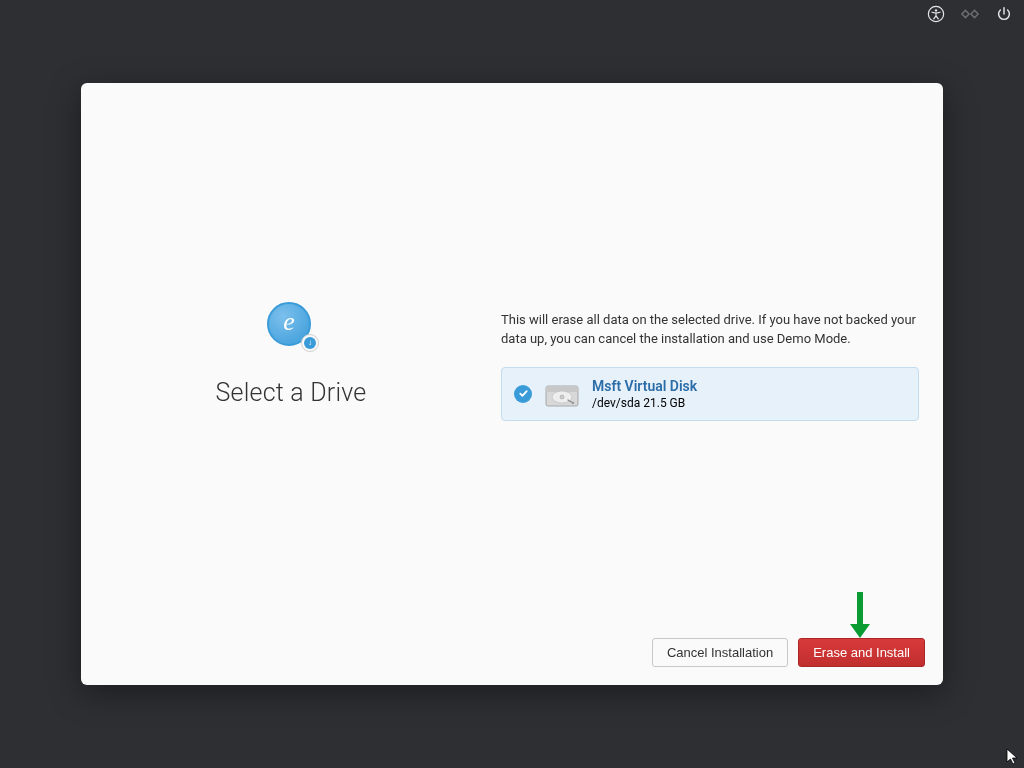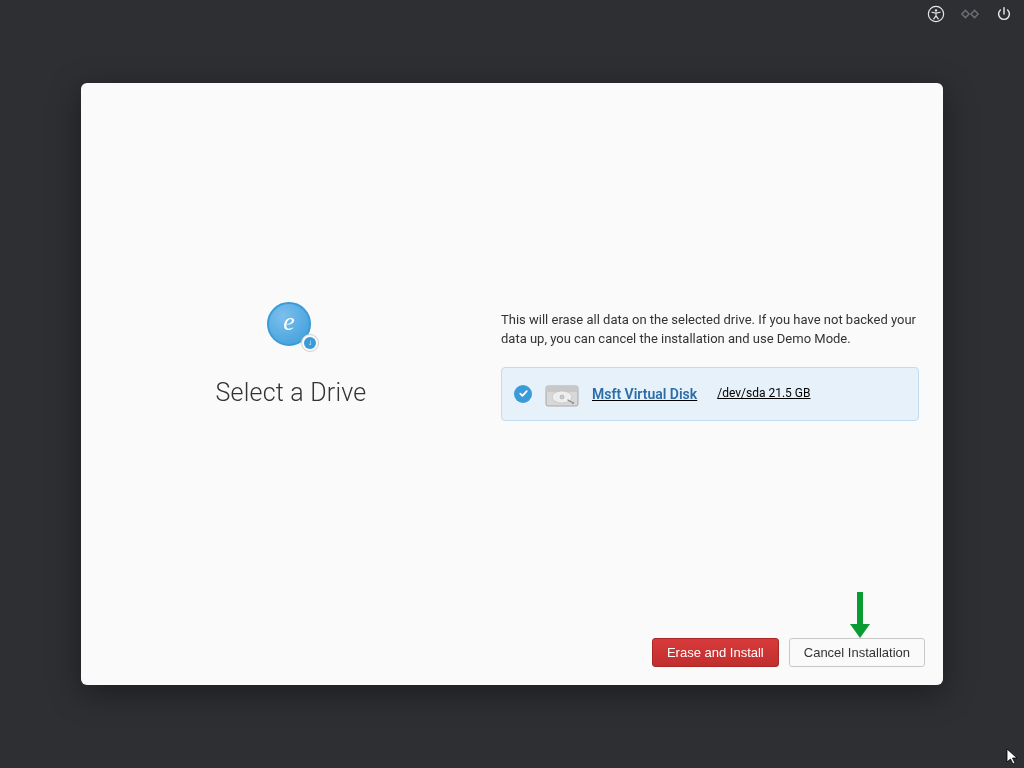--- a/index.html
+++ b/index.html
@@ -149,23 +149,22 @@
       width: 11px;
       height: 11px;
     }
     .drive-icon {
       width: 40px;
       height: 32px;
       flex-shrink: 0;
     }
     .drive-info {
       display: flex;
-      flex-direction: row;
-      gap: 20px;
-      text-decoration: underline;
+      flex-direction: column;
+      gap: 2px;
     }
     .drive-name {
       font-size: 14px;
       font-weight: 600;
       color: #2a6da8;
     }
     .drive-path {
       font-size: 12px;
       color: #000000;
     }
@@ -266,22 +265,22 @@
         </div>
         <div class="drive-info">
           <div class="drive-name">Msft Virtual Disk</div>
           <div class="drive-path">/dev/sda 21.5 GB</div>
         </div>
       </div>
     </div>
   </div>
 
   <div class="button-row">
+    <button class="btn btn-default">Cancel Installation</button>
     <button class="btn btn-destructive">Erase and Install</button>
-    <button class="btn btn-default">Cancel Installation</button>
   </div>
 </div>
 
 <svg class="annotation-arrow" width="24" height="52" viewBox="0 0 24 52">
   <line x1="12" y1="4" x2="12" y2="40" stroke="#0a9b33" stroke-width="6"></line>
   <polygon points="12,50 2,36 22,36" fill="#0a9b33"></polygon>
 </svg>
 
 <svg class="cursor" width="14" height="18" viewBox="0 0 14 18">
   <path d="M1 1 L1 14 L4.5 11 L7 16 L9 15 L6.5 10 L11 10 Z" fill="white" stroke="black" stroke-width="0.8"></path>

